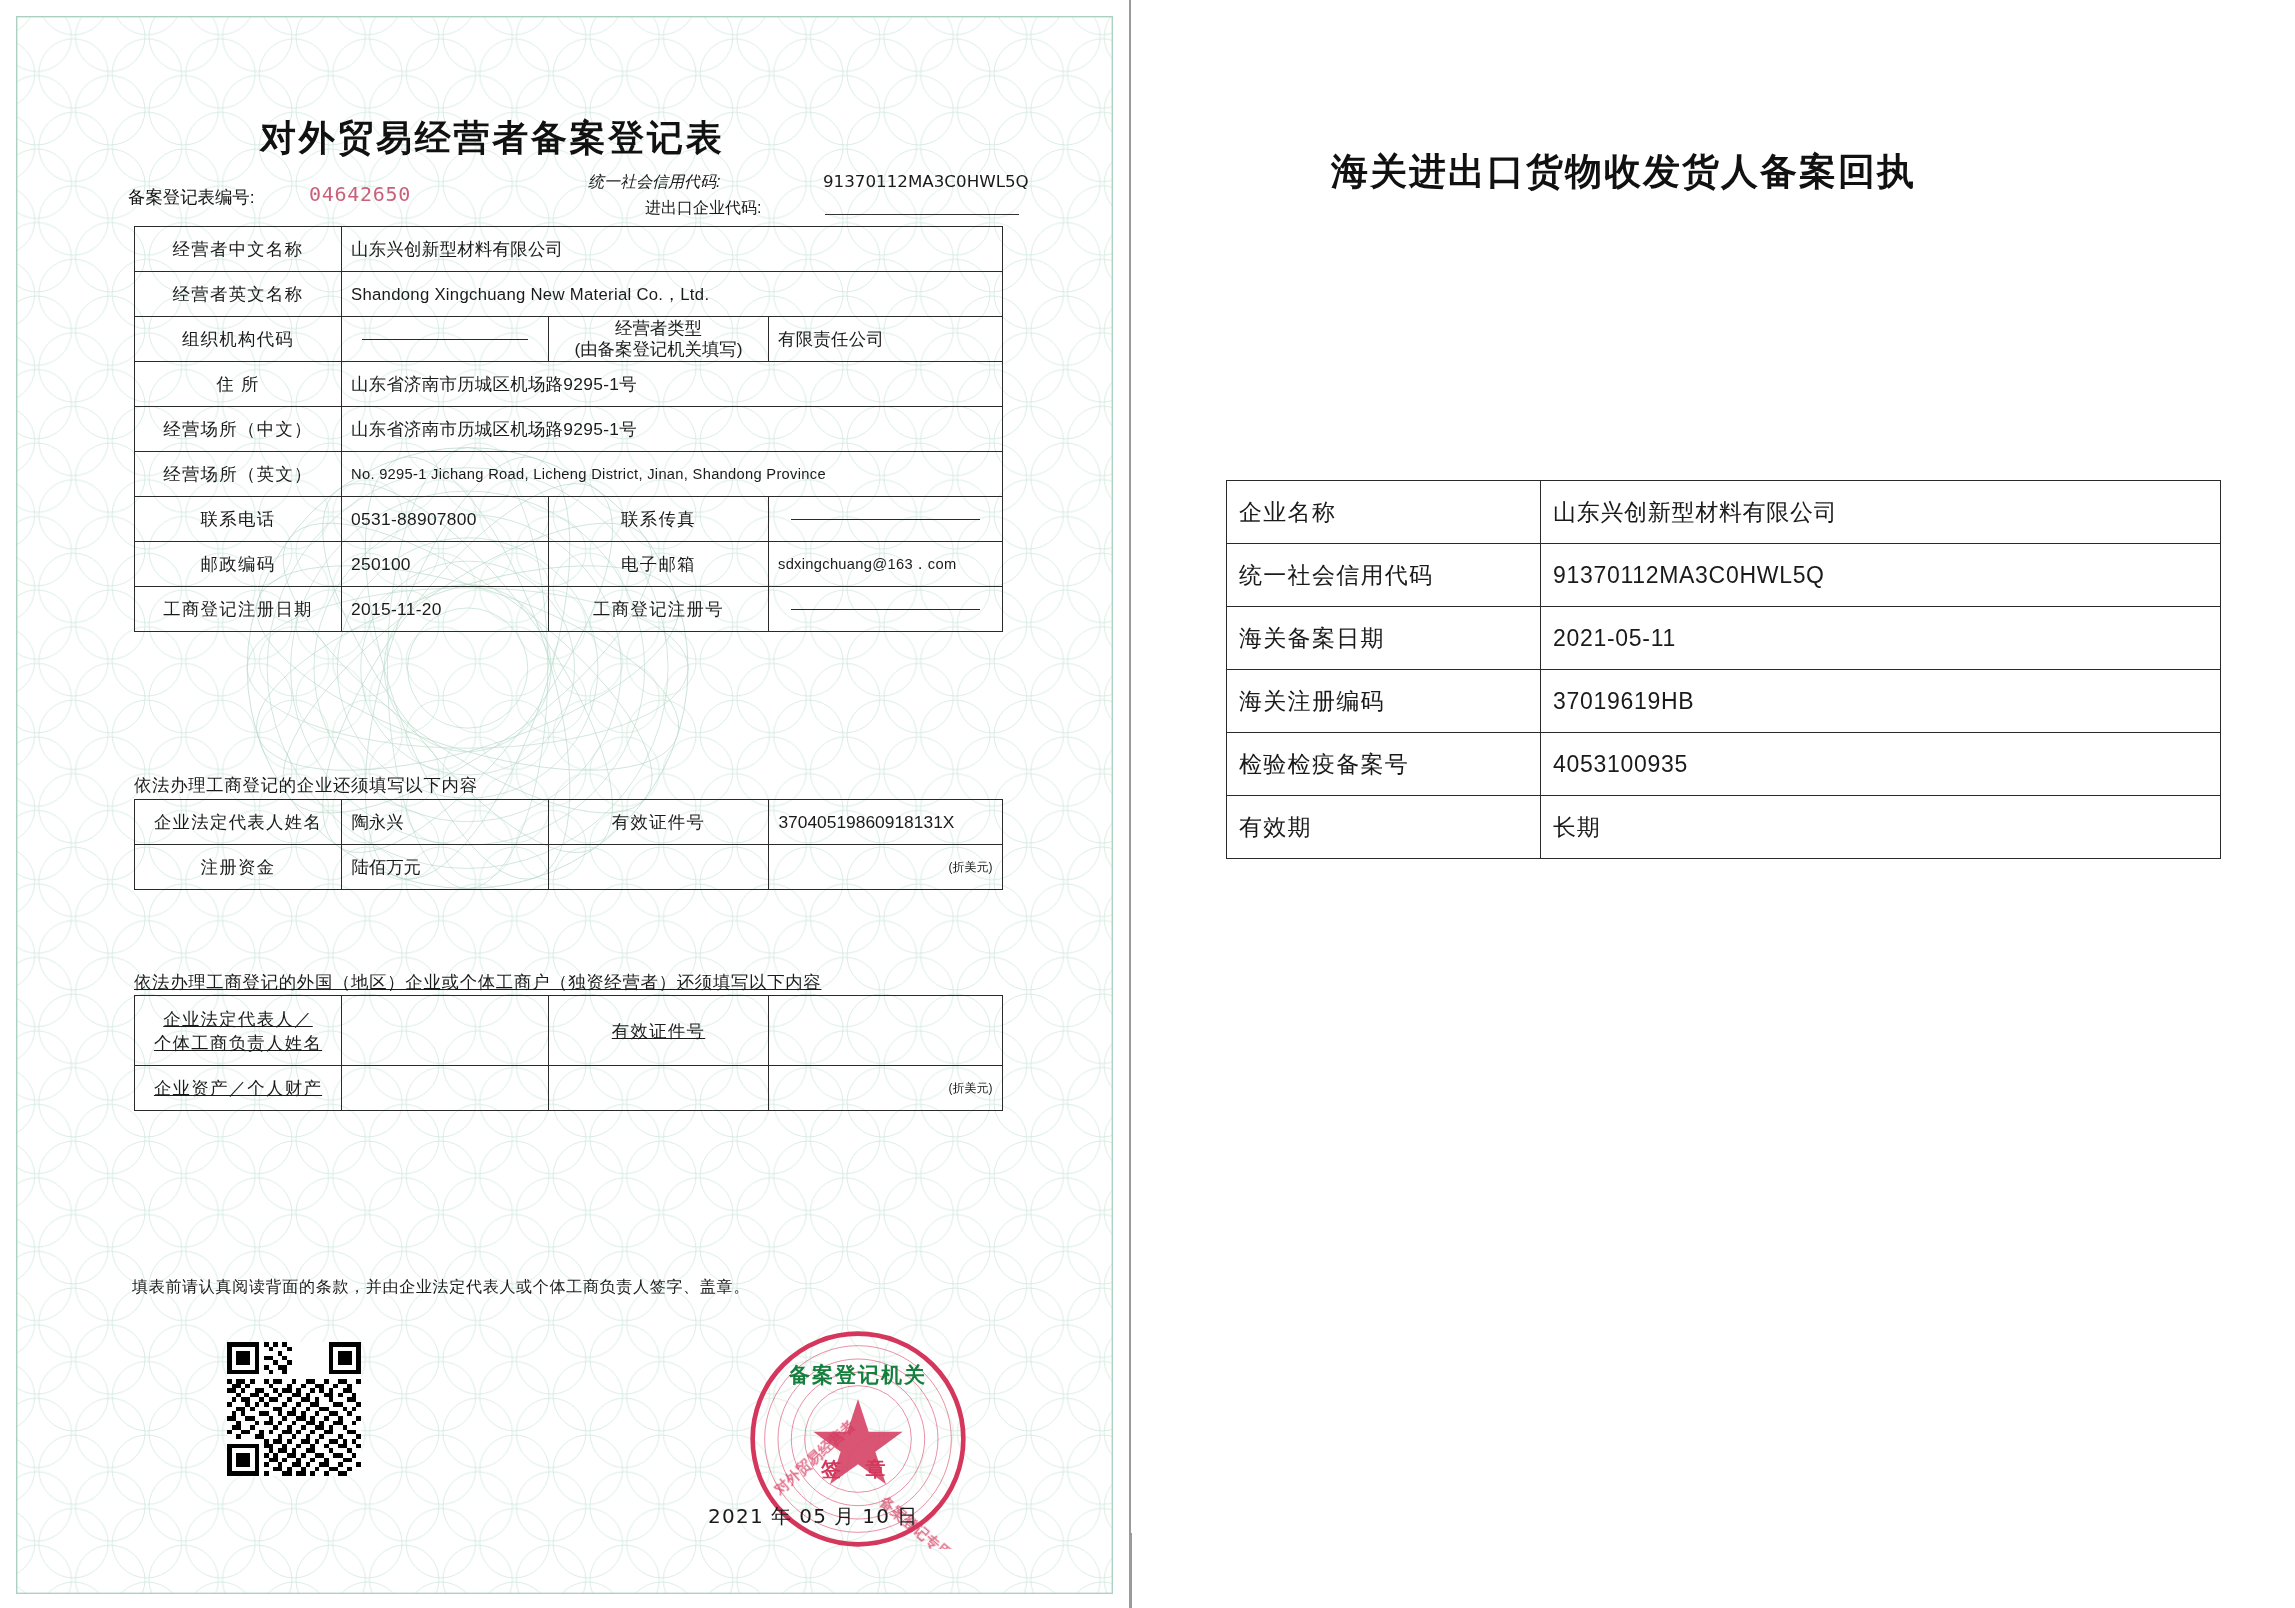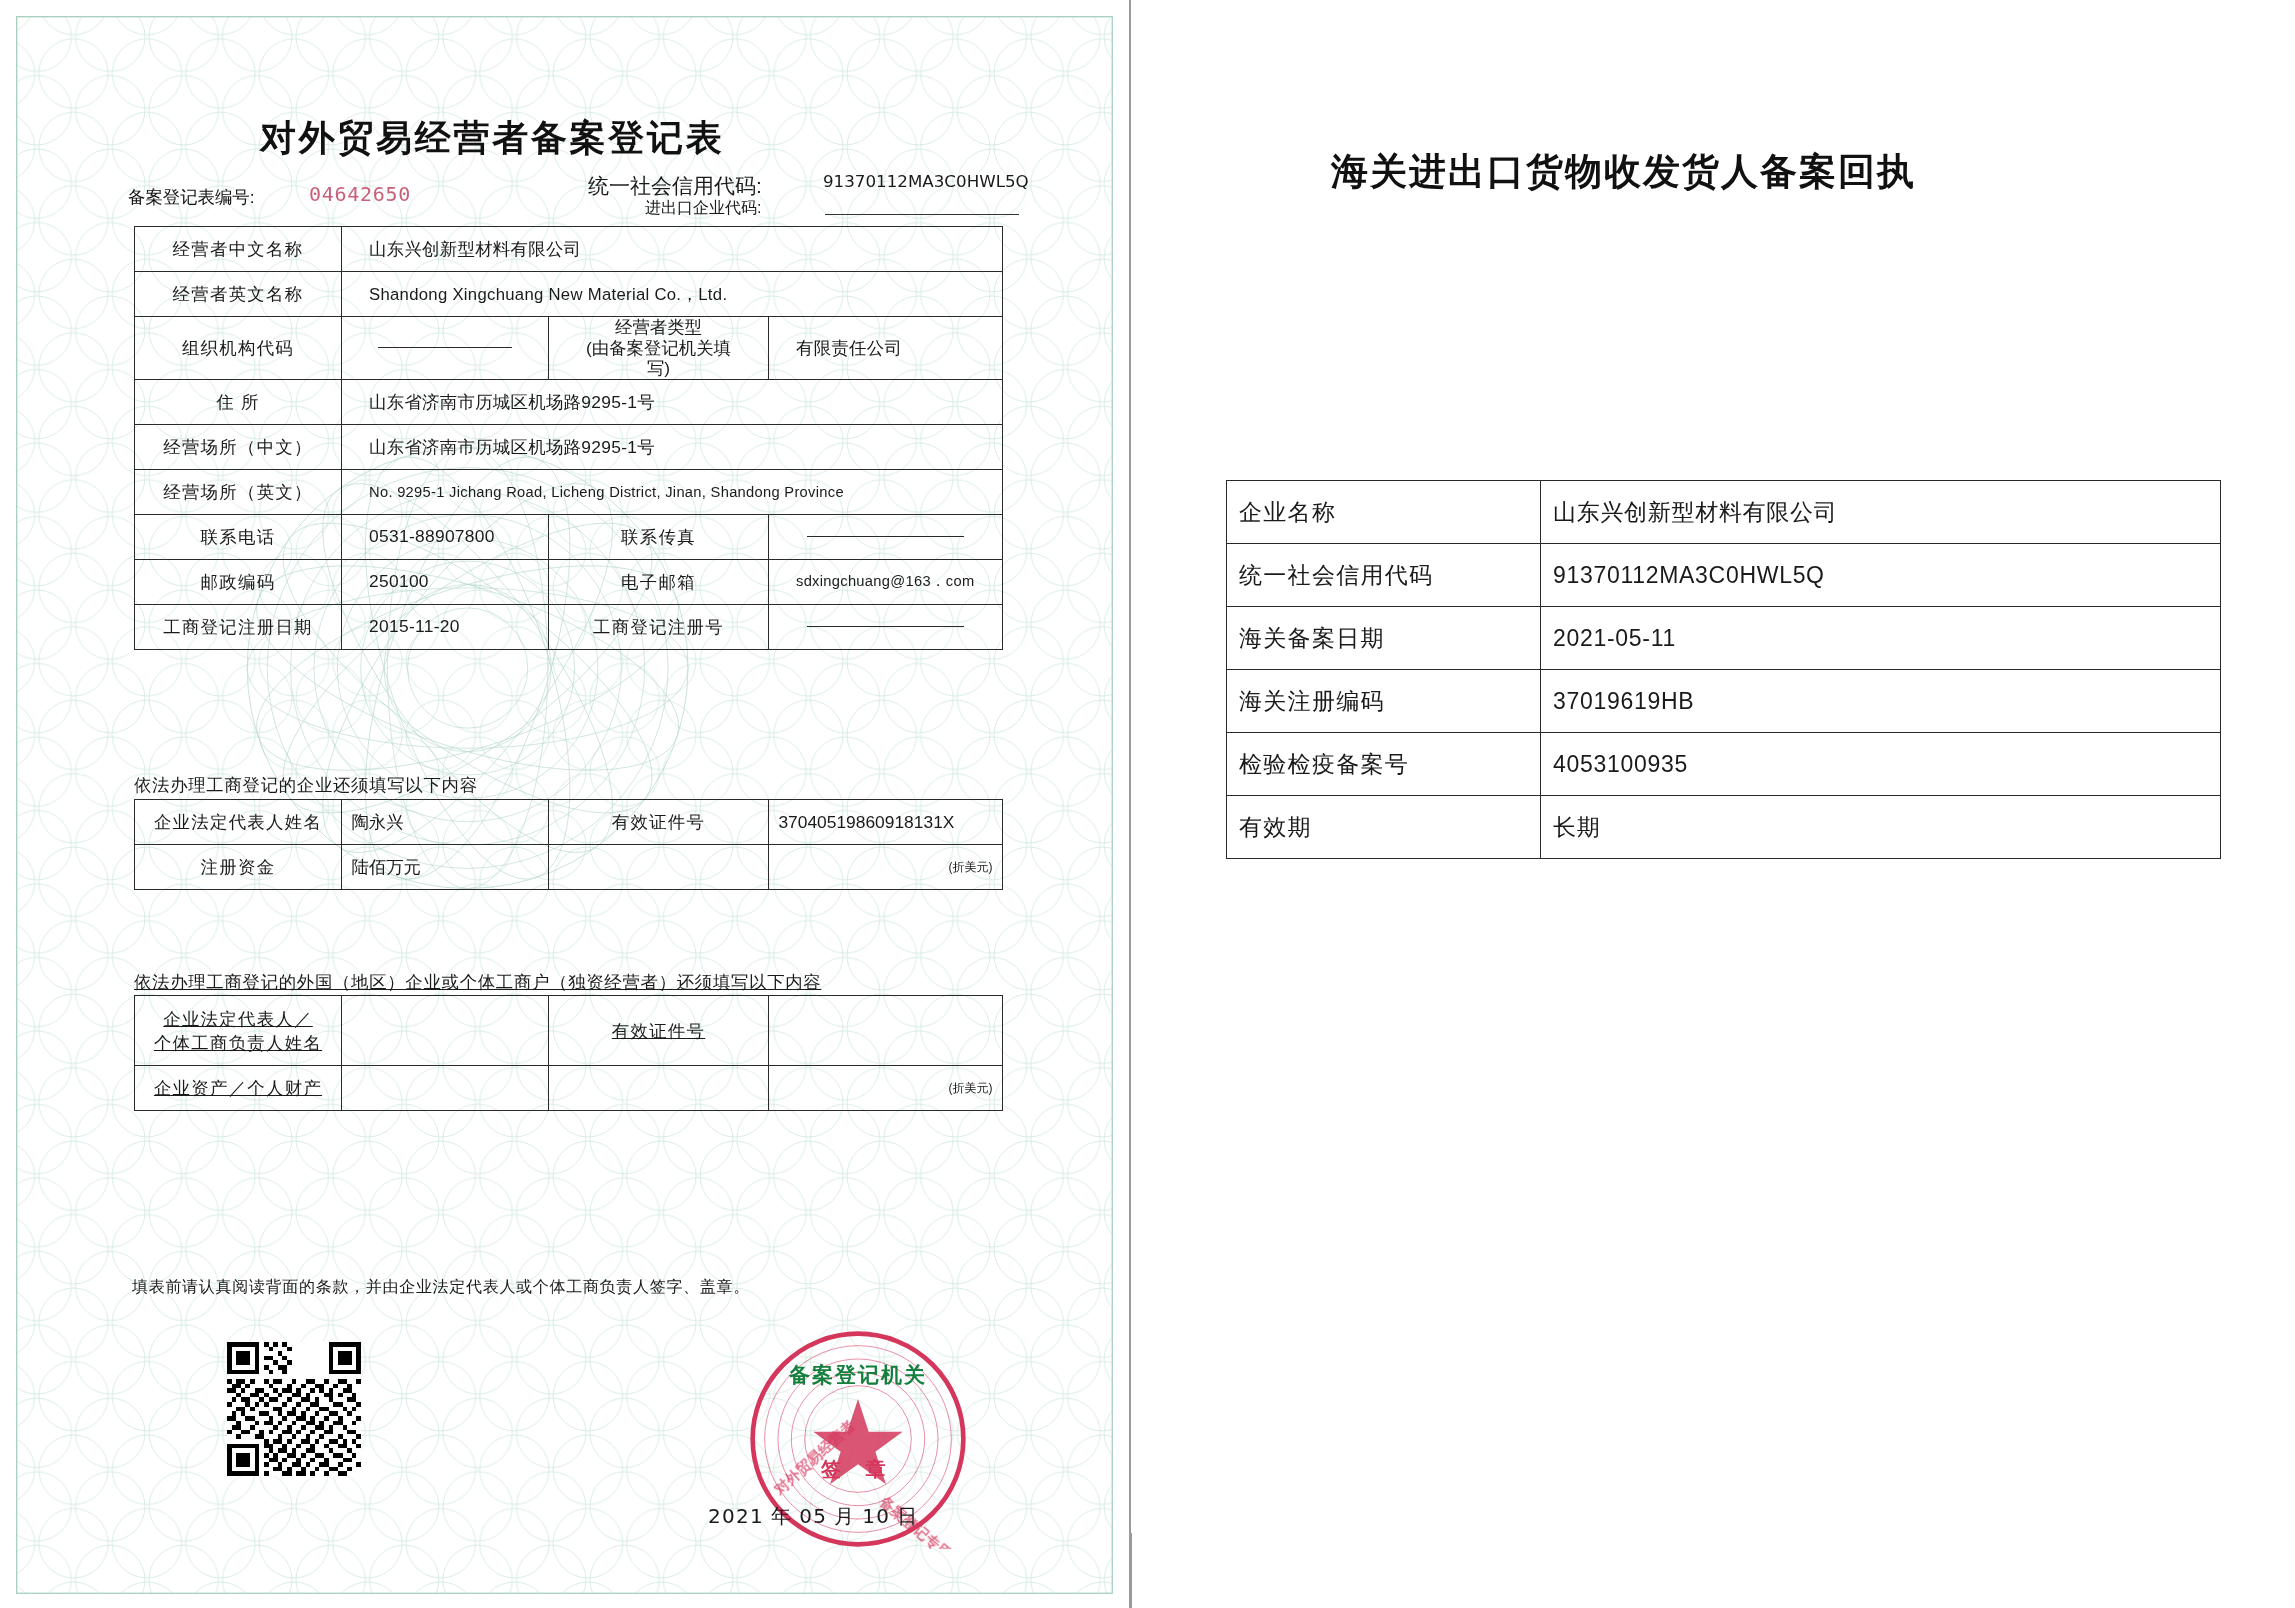--- a/index.html
+++ b/index.html
@@ -68,22 +68,23 @@
     color: #c9607a;
     font-family: "DejaVu Sans Mono", monospace;
     letter-spacing: 0.7px;
     white-space: nowrap;
   }
 
   .credit-label {
     position: absolute;
     left: 588px;
     top: 172px;
-    font-size: 21px;
-    white-space: nowrap;
+    font-size: 16px;
+    white-space: nowrap;
+    font-style: italic;
   }
   .credit-value {
     position: absolute;
     left: 823px;
     top: 171px;
     font-size: 16.7px;
     font-family: "DejaVu Sans", sans-serif;
     white-space: nowrap;
   }
   .impexp-label {
@@ -108,21 +109,21 @@
     top: 226px;
     width: 868px;
     border-collapse: collapse;
     table-layout: fixed;
     background: transparent;
   }
   .tbl td {
     border: 1.3px solid #2a2a2a;
     height: 44px;
     font-size: 17.4px;
-    padding: 0 27px;
+    padding: 0 9px;
     vertical-align: middle;
     background: transparent;
   }
   .tbl td.lab {
     text-align: center;
     letter-spacing: 1.3px;
   }
   .tbl td.val {
     text-align: left;
     letter-spacing: 0.3px;

